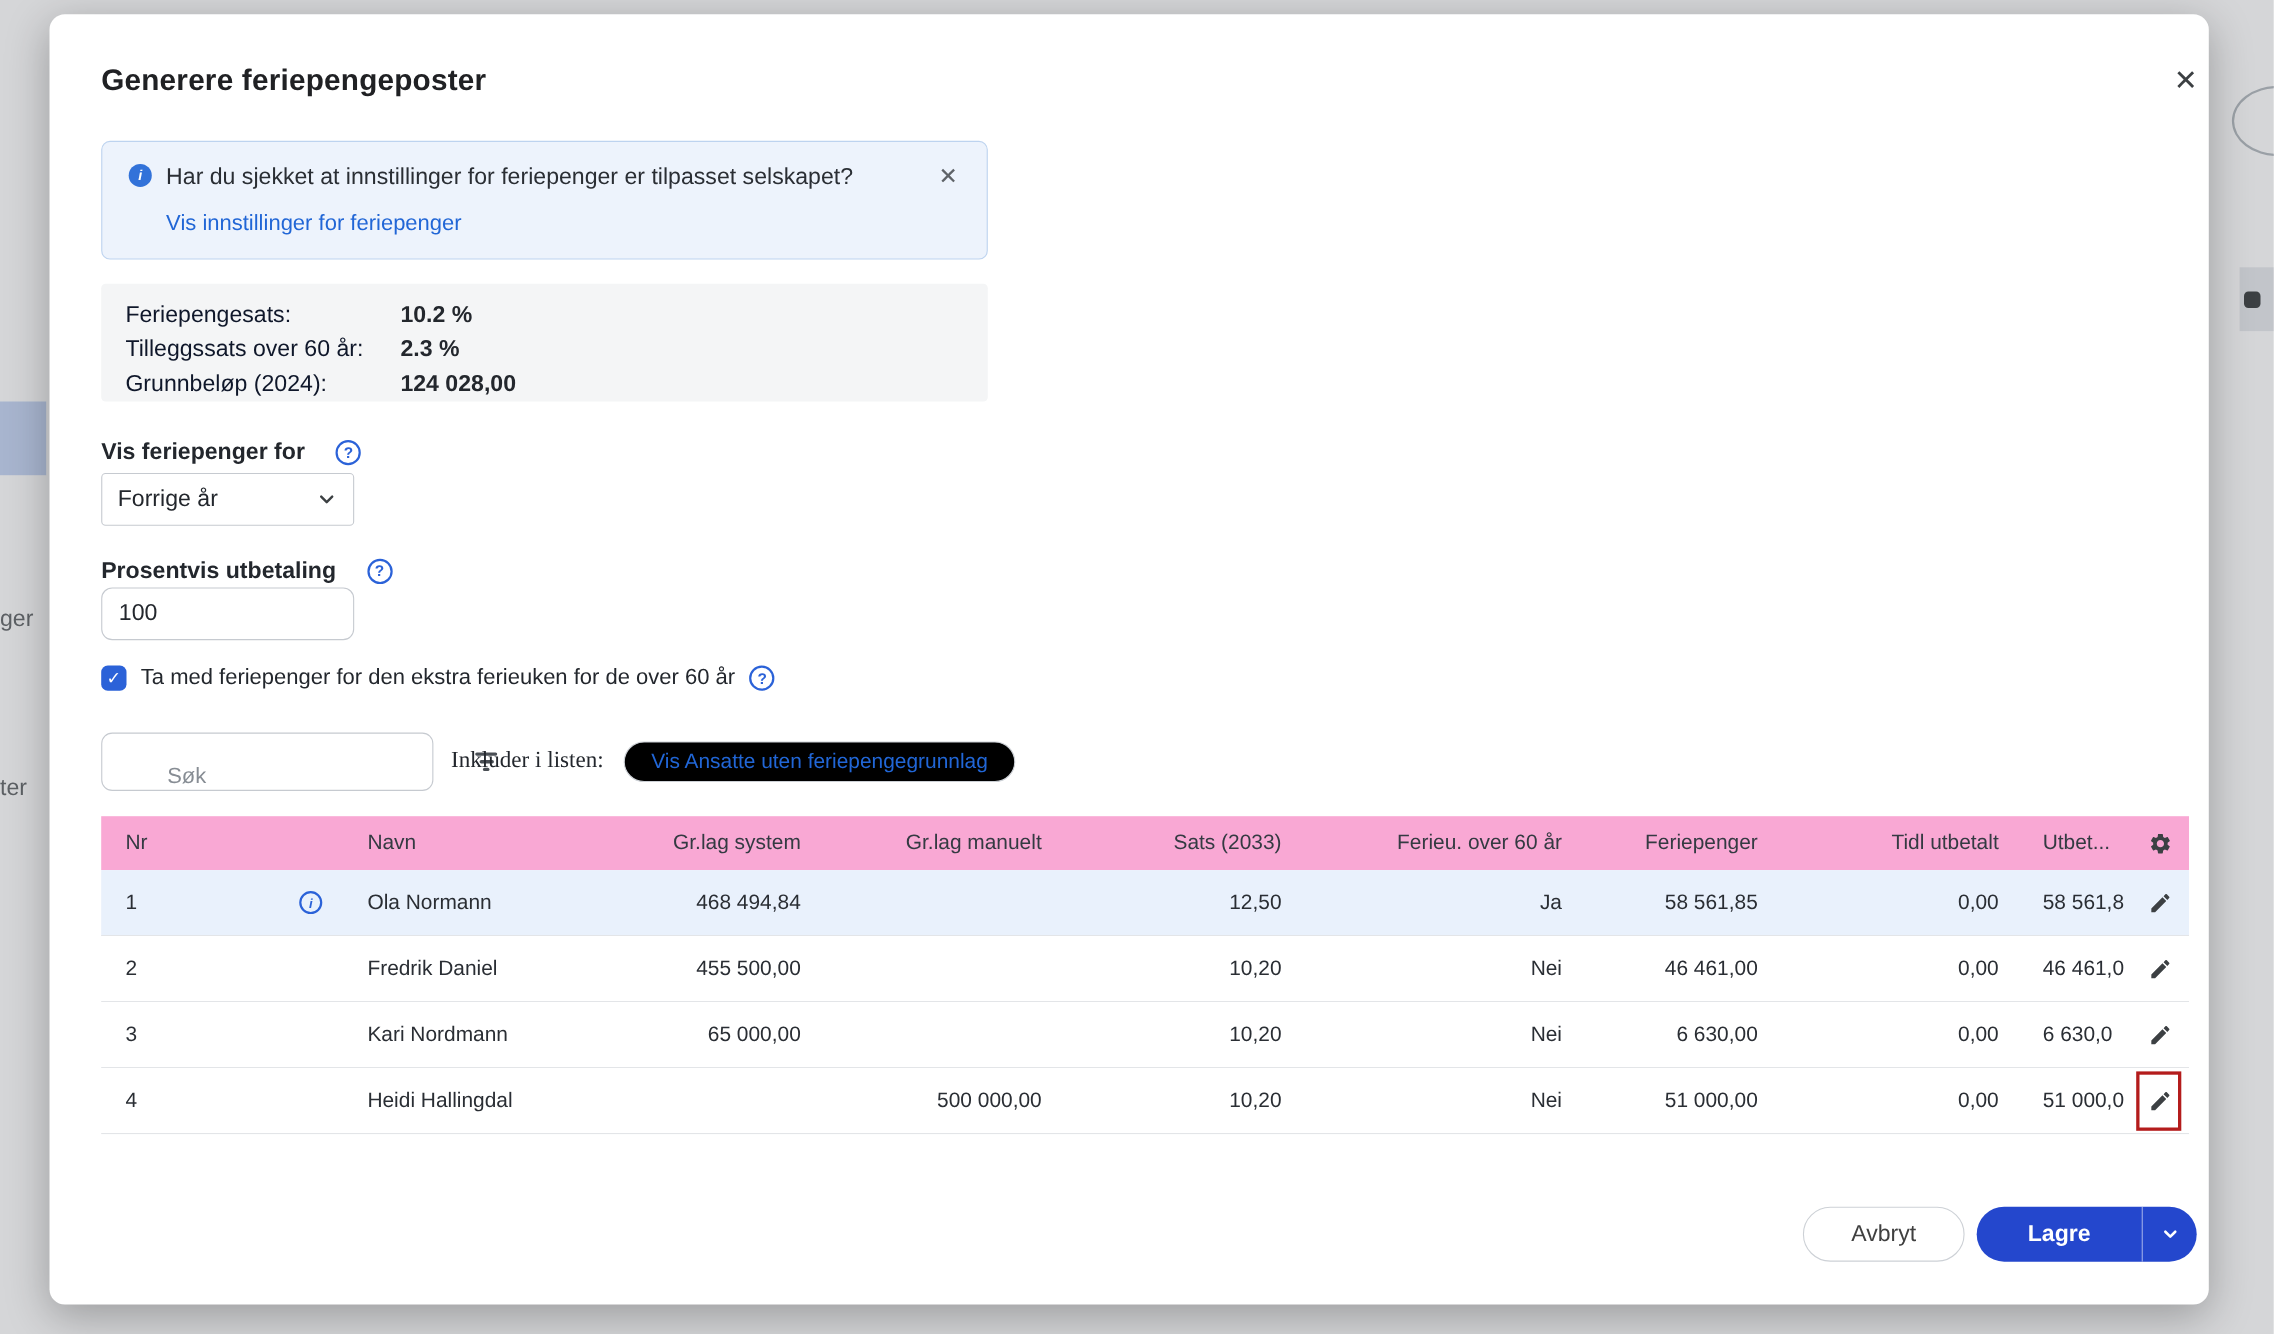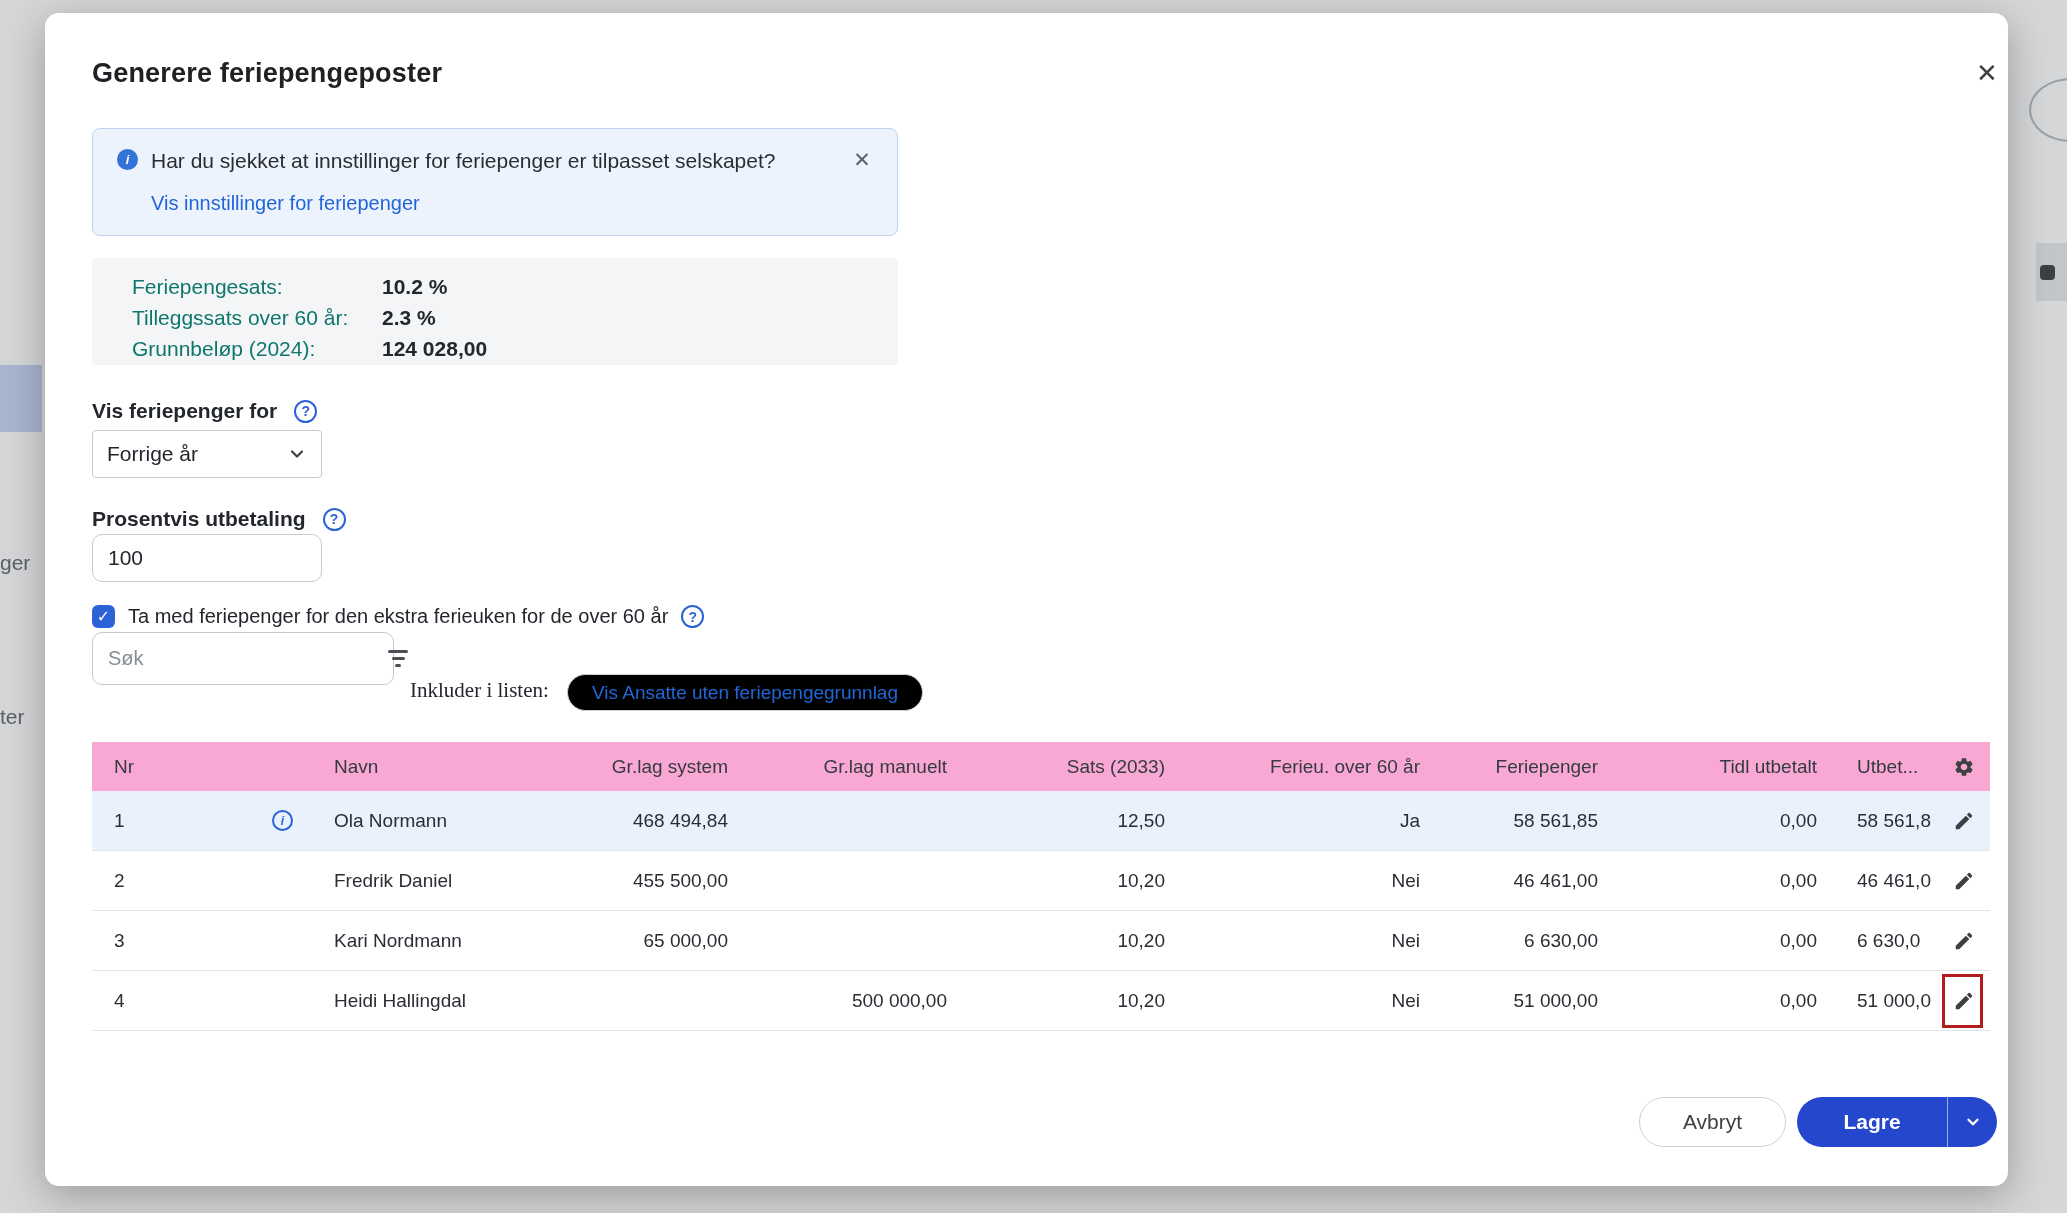--- a/index.html
+++ b/index.html
@@ -31,47 +31,47 @@
                       display:flex; align-items:center; justify-content:center; }
   .banner-msg { position:absolute; left:58px; top:20px; font-size:21px; color:#2a2e34; }
   .banner-close { position:absolute; right:20px; top:16px; width:30px; height:30px; font-size:21px; color:#5f6368;
                   display:flex; align-items:center; justify-content:center; cursor:pointer; }
   .banner-link { position:absolute; left:58px; top:63px; font-size:20px; color:#2166d6; cursor:pointer; }
 
   
   .summary { position:absolute; left:47px; top:245px; width:806px; height:107px;
              background:#f4f5f6; border-radius:4px; padding:13px 0 0 22px; }
   .summary-row { display:flex; line-height:31px; font-size:21px; }
-  .summary-label { width:250px; color:#0f766e;margin-left:18px; }
+  .summary-label { width:250px; color:#0f172a; }
   .summary-value { color:#23272d; font-weight:700; }
 
   
-  .field-label { position:absolute; display:flex; align-items:center; gap:17px;
+  .field-label { position:absolute; display:flex; align-items:center; gap:28px;
                  font-size:21px; font-weight:700; color:#23272d; }
   .lbl-show-for { left:47px; top:386px; }
   .lbl-percent  { left:47px; top:494px; }
   .help-icon { width:23px; height:23px; border:2px solid #2b62d8; border-radius:50%; color:#2b62d8;
                font-size:14px; font-weight:700; display:flex; align-items:center; justify-content:center; cursor:pointer; }
   .select-box { position:absolute; left:47px; top:417px; width:230px; height:48px;
                 border:1px solid #c6cad0; border-radius:4px; background:#fff;
                 display:flex; align-items:center; padding:0 14px; font-size:21px; color:#23272d; cursor:pointer; }
   .select-box svg { position:absolute; right:14px; }
   .text-input { position:absolute; left:47px; top:521px; width:230px; height:48px;
                 border:1px solid #c6cad0; border-radius:10px; padding:0 15px;
                 font-size:21px; color:#23272d; font-family:inherit; outline:none; }
 
   
   .check-row { position:absolute; left:47px; top:592px; display:flex; align-items:center; gap:13px; }
   .checkbox { width:23px; height:23px; background:#2b62d8; border-radius:6px; color:#fff;
               font-size:16px; font-weight:700; display:flex; align-items:center; justify-content:center; cursor:pointer; }
   .check-label { font-size:20px; color:#23272d; }
 
   
-  .search-wrap { position:absolute; left:47px; top:619px; width:302px; height:53px;
-                 border:1px solid #c6cad0; border-radius:10px; background:#fff; display:flex; align-items:center; }
+  .search-wrap { position:absolute; left:47px; top:653px; width:302px; height:53px;
+                 border:1px solid #c6cad0; border-radius:10px; background:#fff; display:flex; align-items:flex-end;padding-left:44px; }
   .search-input { flex:1; border:none; outline:none; padding:0 15px; font-size:20px; color:#23272d; font-family:inherit; background:transparent; }
   .search-input::placeholder { color:#878d94; }
   .search-div { width:1px; height:100%; background:#e1e3e6; }
   .filter-btn { width:53px; height:100%; display:flex; flex-direction:column; align-items:center; justify-content:center; gap:4px; cursor:pointer; }
   .filter-btn i { display:block; height:3px; background:#4a4f55; border-radius:2px; }
   .fb1{width:20px;} .fb2{width:13px;} .fb3{width:6px;}
   .include-label { position:absolute; left:365px; top:665px; font-size:21px; color:#23272d;font-family:Liberation Serif, serif; }
   .pill-btn { position:absolute; left:522px; top:661px; height:37px; padding:0 24px;
               border:1px solid #ccd0d5; border-radius:20px; background:#000000; color:#2166d6;
               font-size:19px; display:flex; align-items:center; cursor:pointer; white-space:nowrap; }

